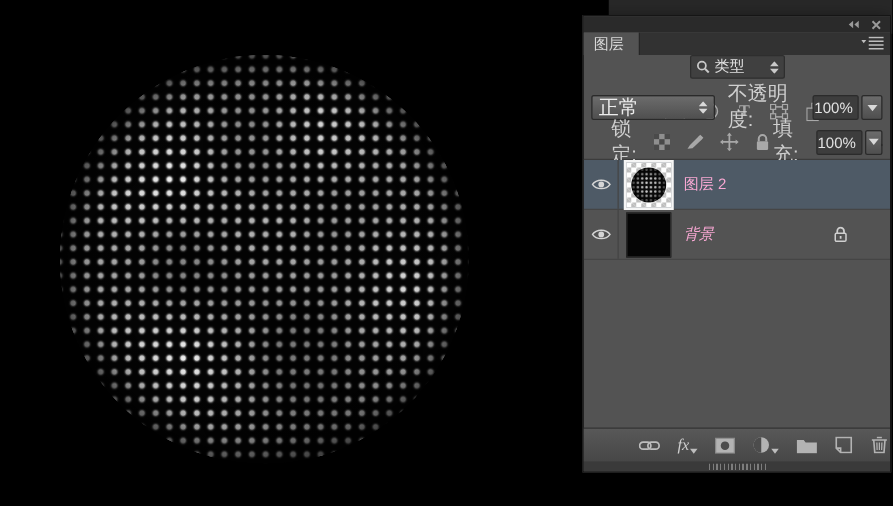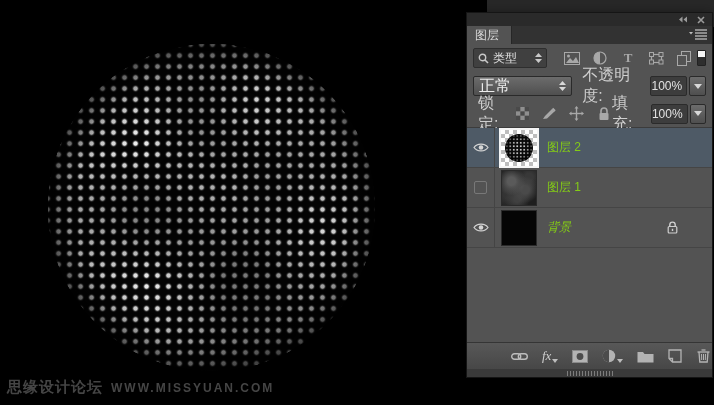--- a/index.html
+++ b/index.html
@@ -34,21 +34,21 @@
     display:flex; flex-direction:column; color:#dcdcdc; }
 
   .titlebar { height:13px; background:#2a2a2a; display:flex; justify-content:flex-end; align-items:center; gap:9px; padding:0 7px; flex:0 0 auto; }
   .tb-ic { display:flex; align-items:center; cursor:pointer; }
 
   .tabrow { height:18px; background:#323232; display:flex; align-items:flex-end; flex:0 0 auto; position:relative; }
   .tab { height:18px; background:#535353; color:#d8d8d8; font-size:12px; line-height:18px; padding:0 12px 0 8px; border-right:1px solid #262626; }
   .panel-menu { position:absolute; right:5px; top:3px; cursor:pointer; }
 
   .row { display:flex; align-items:center; padding:0 6px; flex:0 0 auto; }
-  .filter-row { height:28px; gap:4px; }
+  .filter-row { height:28px; gap:17px;flex-direction:column; }
   .filter-combo { display:flex; align-items:center; gap:4px; background:#404040; border:1px solid #2e2e2e; border-radius:2px; height:20px; padding:0 4px; width:76px; }
   .filter-combo .lbl { font-size:12px; color:#e0e0e0; flex:1; }
   .filter-icons { display:flex; gap:10px; margin-left:12px; align-items:center; }
   .fi { width:18px; height:18px; display:flex; align-items:center; justify-content:center; cursor:pointer; }
   .t-glyph { font-size:13px; font-weight:bold; color:#a8a8a8; font-family:"Liberation Serif","DejaVu Serif",serif; }
   .filter-toggle { margin-left:auto; width:9px; height:16px; background:linear-gradient(#f5f5f5 0 45%, #2e2e2e 45% 100%); border:1px solid #222; border-radius:1px; cursor:pointer; }
 
   .blend-row { height:28px; }
   .dropdown { display:flex; align-items:center; height:20px; width:112px; background:linear-gradient(#6c6c6c,#4f4f4f); border:1px solid #2a2a2a; border-radius:2px; padding:0 5px; cursor:pointer; }
   .dropdown .lbl { flex:1; font-size:16px; color:#ececec; }
@@ -80,21 +80,21 @@
     box-shadow:inset 0 0 6px 3px rgba(0,0,0,.85); }
   .clouds { background-color:#1e1e1e;
     background-image:
       radial-gradient(circle at 28% 30%, #5a5a5a 0 12%, transparent 42%),
       radial-gradient(circle at 68% 55%, #4a4a4a 0 14%, transparent 45%),
       radial-gradient(circle at 45% 82%, #404040 0 10%, transparent 38%),
       radial-gradient(circle at 80% 18%, #383838 0 10%, transparent 35%),
       radial-gradient(circle at 15% 70%, #333 0 10%, transparent 40%);
     border:1px solid #2a2a2a; }
   .solid-black { background:#050505; border:1px solid #2a2a2a; }
-  .layer-name { font-size:12px; color:#84cc16; align-self:center; flex:1; }
+  .layer-name { font-size:12px; color:#f9a8d4; align-self:center; flex:1; }
   .layer-name.italic { font-style:italic; }
   .row-lock { align-self:center; margin-right:34px; }
 
   .actions-bar { height:27px; flex:0 0 auto; border-top:1px solid #353535; background:linear-gradient(#585858,#474747);
     display:flex; align-items:center; gap:14px; padding:0 10px 0 44px; }
   .ab { display:flex; align-items:center; justify-content:center; cursor:pointer; height:18px; }
   .fx-label { font-family:"Liberation Serif","DejaVu Serif",serif; font-style:italic; font-size:13px; color:#cfcfcf; }
   .mini-caret { width:0; height:0; border-left:3px solid transparent; border-right:3px solid transparent; border-top:4px solid #bdbdbd; margin-left:1px; align-self:flex-end; margin-bottom:2px; }
   .grip { margin-left:auto; width:12px; height:12px;
     background-image:radial-gradient(#909090 .8px, transparent 1px); background-size:4px 4px;
@@ -108,23 +108,20 @@
 </style>
 </head>
 <body>
 
 <div id="stage">
 
   <div id="chrome-top-right"></div>
 
   <div id="sphere"></div>
 
-  <div id="watermark">
-    <span class="wm-cn">思缘设计论坛</span><span class="wm-url">WWW.MISSYUAN.COM</span>
-  </div>
 
   <div id="panel">
 
     <div class="titlebar">
       <span class="tb-ic">
         <svg width="10" height="7" viewBox="0 0 10 7">
             <path d="M4.5 0.5 L1 3.5 L4.5 6.5 Z M9 0.5 L5.5 3.5 L9 6.5 Z" fill="#9a9a9a"></path>
           </svg>
       </span>
       <span class="tb-ic">
@@ -212,21 +209,21 @@
         </span>
       </div>
       <span class="fieldlbl">不透明度:</span>
       <div class="valuebox">100%</div>
       <div class="arrowbtn">
           <span class="caret"></span>
         </div>
     </div>
 
     <div class="row lock-row">
-      <span class="fieldlbl" style="margin-left:5px">锁定:</span>
+      <span class="fieldlbl" style="margin-left:16px">锁定:</span>
       <div class="lock-icons">
         <span class="li">
           <svg width="13" height="13" viewBox="0 0 13 13">
               <rect x="0" y="0" width="13" height="13" fill="#8f8f8f"></rect>
               <g fill="#4a4a4a">
                 <rect x="0" y="0" width="4.33" height="4.33"></rect>
                 <rect x="8.66" y="0" width="4.33" height="4.33"></rect>
                 <rect x="4.33" y="4.33" width="4.33" height="4.33"></rect>
                 <rect x="0" y="8.66" width="4.33" height="4.33"></rect>
                 <rect x="8.66" y="8.66" width="4.33" height="4.33"></rect>
@@ -275,27 +272,20 @@
               <path d="M1 5.5 C4 1 12 1 15 5.5 C12 10 4 10 1 5.5 Z" fill="none" stroke="#d5d5d5" stroke-width="1.2"></path>
               <circle cx="8" cy="5.5" r="2.3" fill="#d5d5d5"></circle>
             </svg>
         </div>
         <div class="thumb checker sel-border">
           <div class="mini-sphere"></div>
         </div>
         <div class="layer-name">图层 2</div>
       </div>
 
-      <div class="layer-row">
-        <div class="eye-well">
-          <span class="vis-empty"></span>
-        </div>
-        <div class="thumb clouds"></div>
-        <div class="layer-name">图层 1</div>
-      </div>
 
       <div class="layer-row">
         <div class="eye-well">
           <svg width="16" height="11" viewBox="0 0 16 11">
               <path d="M1 5.5 C4 1 12 1 15 5.5 C12 10 4 10 1 5.5 Z" fill="none" stroke="#d5d5d5" stroke-width="1.2"></path>
               <circle cx="8" cy="5.5" r="2.3" fill="#d5d5d5"></circle>
             </svg>
         </div>
         <div class="thumb solid-black"></div>
         <div class="layer-name italic">背景</div>

